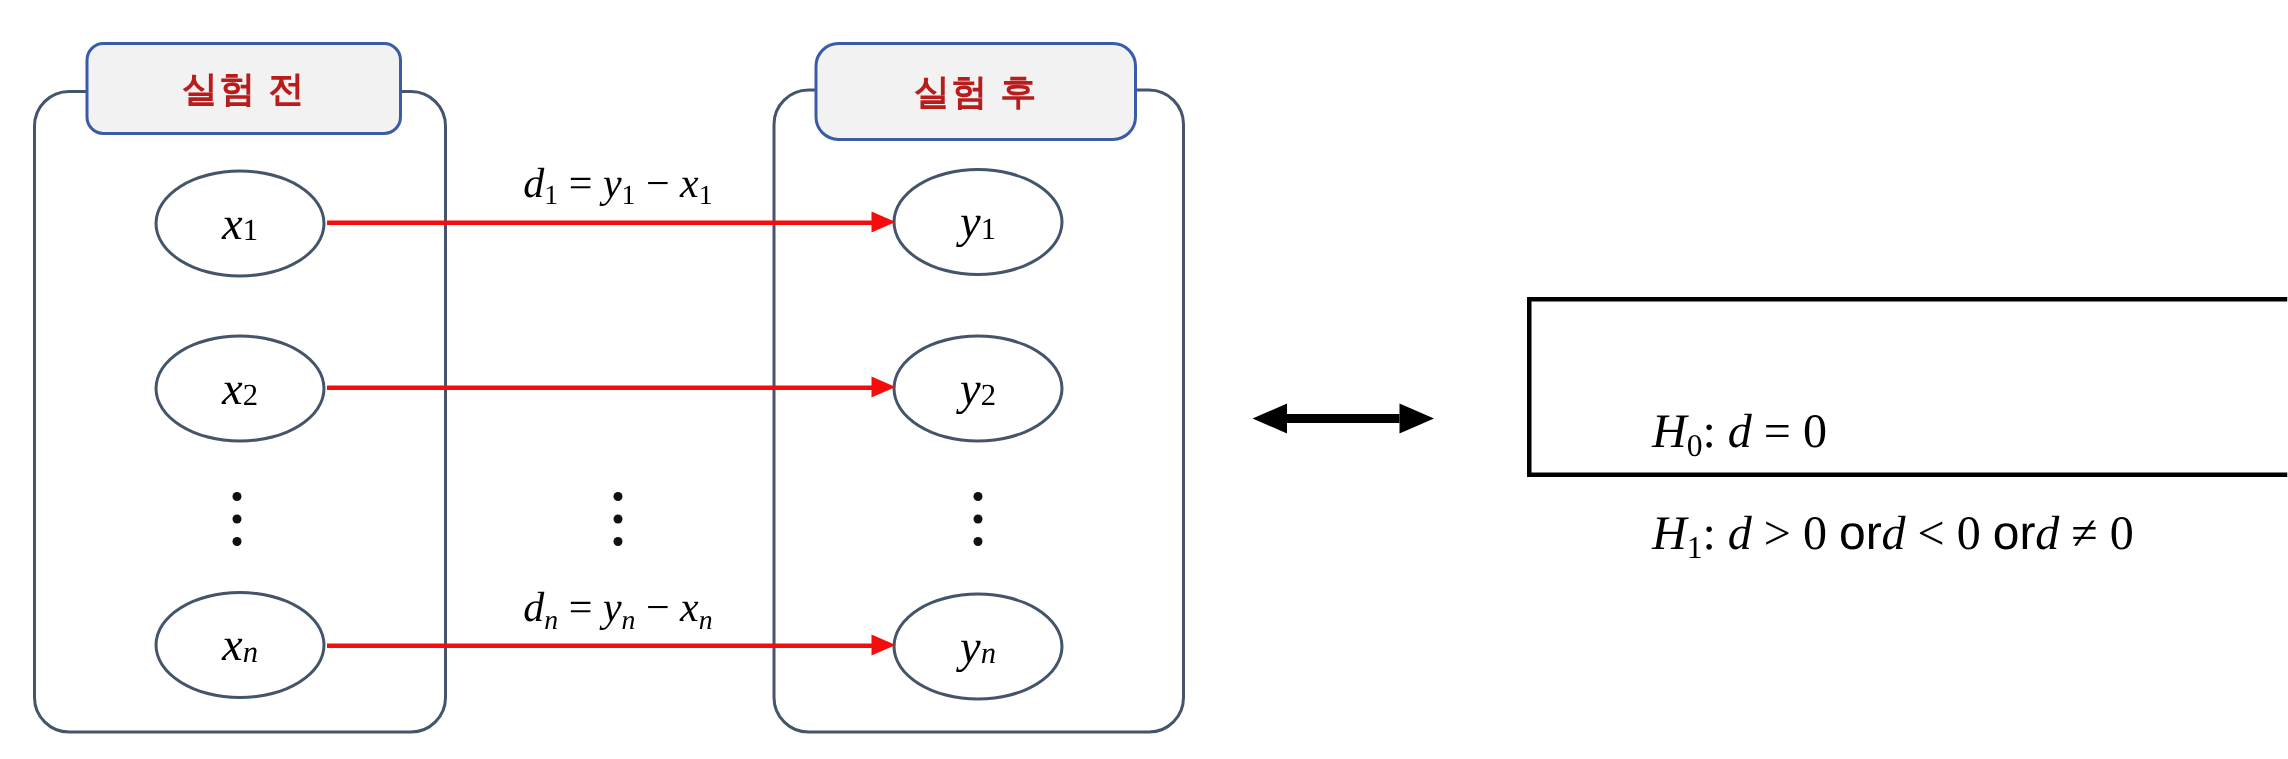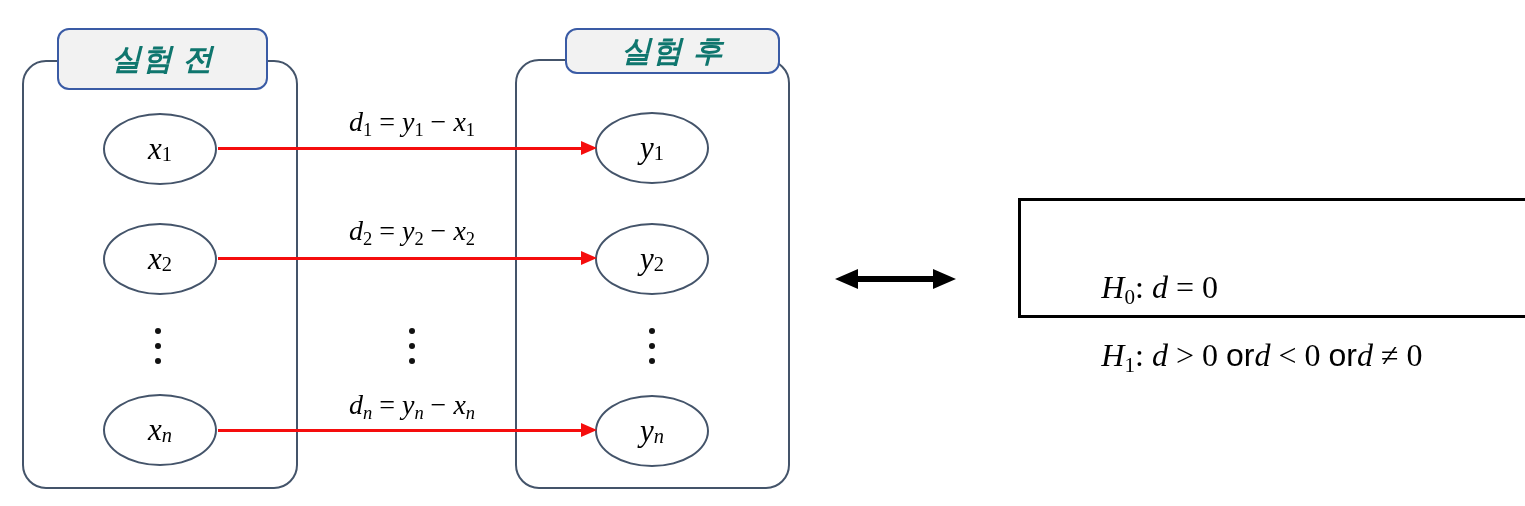--- a/index.html
+++ b/index.html
@@ -24,27 +24,26 @@
   
   .header-chip {
     position: absolute;
     background: #F2F2F2;
     border: 2.5px solid #3A5BA5;
     border-radius: 12px;
     display: flex;
     align-items: center;
     justify-content: center;
     font-weight: 700;
-    font-size: 30px;
-    color: #0f766e;
+    font-size: 24px;
+    color: #b91c1c;
     letter-spacing: 1px;
-    font-style: italic;
   }
   .chip-before { left: 57px;  top: 28px; width: 211px; height: 62px; }
-  .chip-after  { left: 565px; top: 28px; width: 215px; height: 46px; }
+  .chip-after  { left: 543px; top: 28px; width: 215px; height: 66px; border-radius: 16px; }
   
   .node {
     position: absolute;
     width: 114px;
     height: 72px;
     border: 2.5px solid #44546A;
     border-radius: 50%;
     background: #ffffff;
     display: flex;
     align-items: center;
@@ -236,23 +235,20 @@
   <div class="pair-arrow-line al-1"></div>
   <div class="pair-arrow-head ah-1"></div>
   <div class="pair-arrow-line al-2"></div>
   <div class="pair-arrow-head ah-2"></div>
   <div class="pair-arrow-line al-3"></div>
   <div class="pair-arrow-head ah-3"></div>
 
   <div class="arrow-label lbl-1">
     <span class="mi">d</span><sub class="msub">1</sub><span class="mo"> = </span><span class="mi">y</span><sub class="msub">1</sub><span class="mo"> − </span><span class="mi">x</span><sub class="msub">1</sub>
   </div>
-  <div class="arrow-label lbl-2">
-    <span class="mi">d</span><sub class="msub">2</sub><span class="mo"> = </span><span class="mi">y</span><sub class="msub">2</sub><span class="mo"> − </span><span class="mi">x</span><sub class="msub">2</sub>
-  </div>
   <div class="arrow-label lbl-3">
     <span class="mi">d</span><sub class="msub it">n</sub><span class="mo"> = </span><span class="mi">y</span><sub class="msub it">n</sub><span class="mo"> − </span><span class="mi">x</span><sub class="msub it">n</sub>
   </div>
 
   <div class="double-arrow">
     <span class="head-left"></span>
     <span class="shaft"></span>
     <span class="head-right"></span>
   </div>
 

